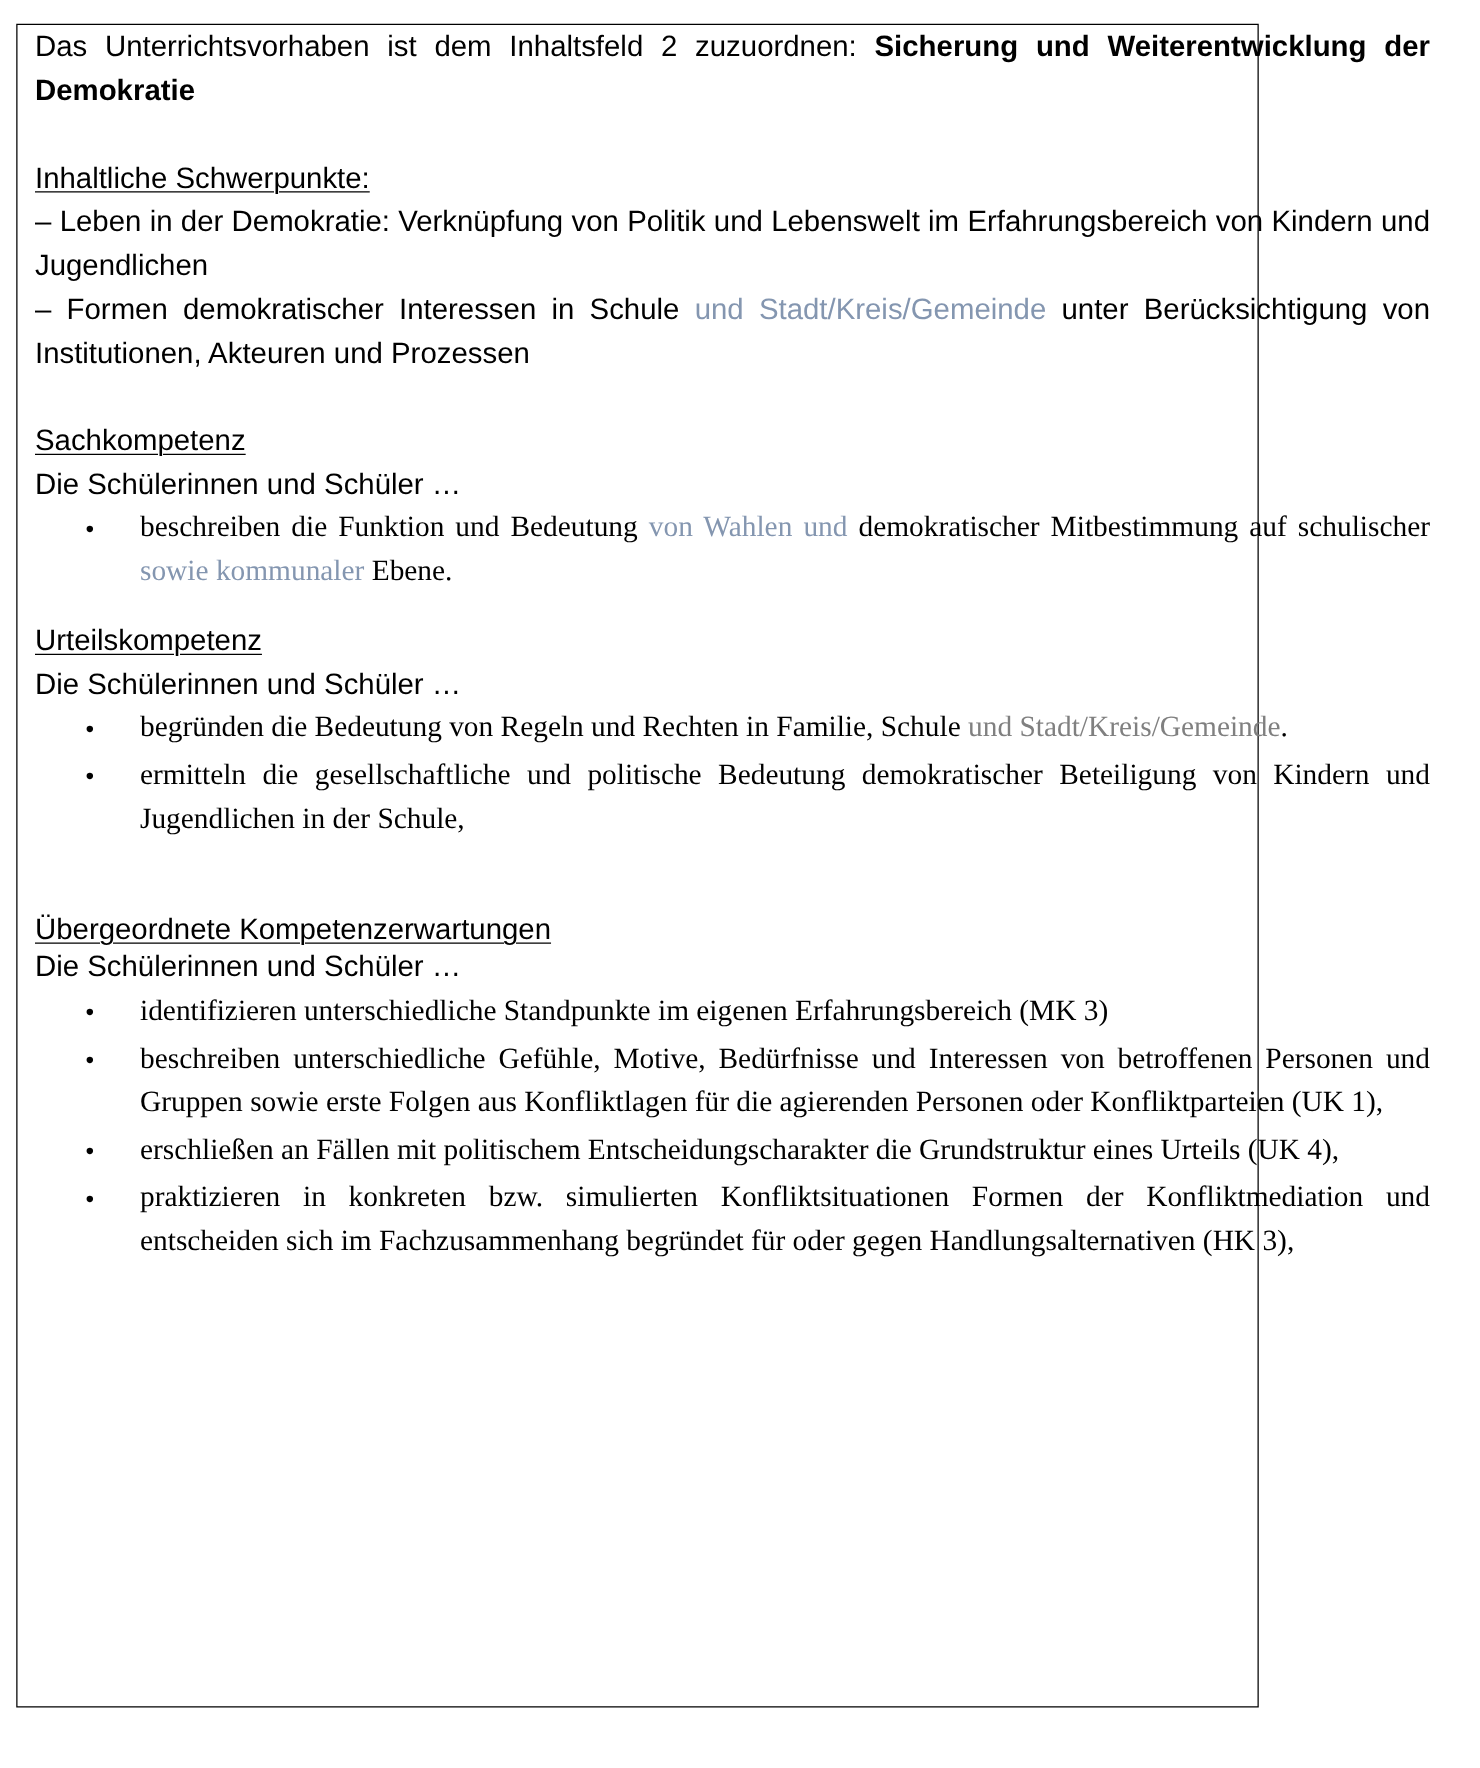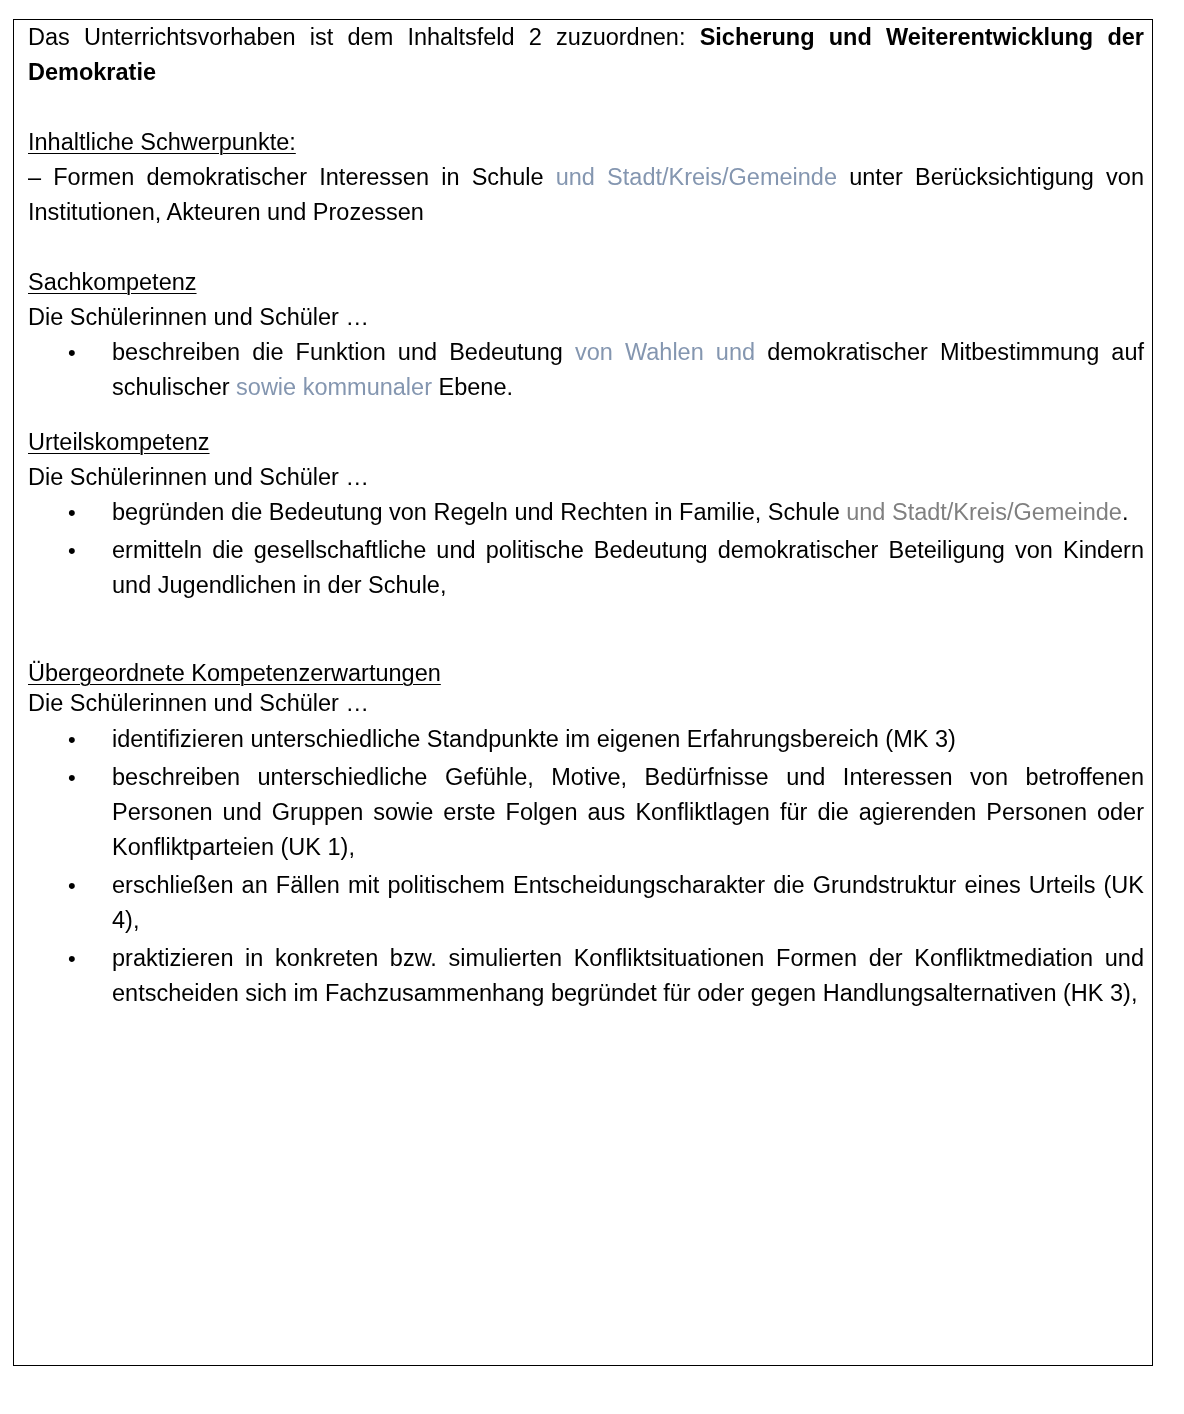--- a/index.html
+++ b/index.html
@@ -1,26 +1,26 @@
 <!DOCTYPE html>
 <html><head>
 <meta charset="utf-8">
 <style>
   html, body { margin: 0; padding: 0; background: #ffffff; }
   body { width: 1184px; height: 1414px; position: relative; overflow: hidden;
          font-family: "Liberation Sans", sans-serif; color: #000; }
-  .box { position: absolute; left: 13px; top: 19px; width: 1140px; height: 1347px;
+  .box { position: absolute; left: 13px; top: 19px; width: 994px; height: 1347px;
          border: 1px solid #000; box-sizing: border-box; }
   .content { position: absolute; left: 14px; top: 0; width: 1116px; font-size: 23.5px; line-height: 35px; }
   p { margin: 0; text-align: justify; }
   .u { text-decoration: underline; text-underline-offset: 3px; text-decoration-thickness: 1px; }
   .b { font-weight: bold; }
   .blue { color: #8496b0; }
   .gray { color: #808080; }
-  ul { list-style: none; margin: 0; padding: 0; }
+  ul { list-style: none; margin: 0; padding: 0; font-family: Liberation Serif, serif; }
   li { position: relative; padding-left: 84px; text-align: justify; margin-bottom: 3px; }
   li::before { content: "\2022"; position: absolute; left: 40px; top: 0; font-size: 22px; }
   .gap-lg { height: 35px; }
   .gap-sm { height: 17px; }
   .gap-xl { height: 52px; }
   .seg { white-space: pre-wrap; }
 </style>
 </head>
 <body>
 
@@ -28,20 +28,21 @@
   <div class="content">
 
     <p>
       <span>Das Unterrichtsvorhaben ist dem Inhaltsfeld 2 zuzuordnen: </span><span class="b">Sicherung und Weiterentwicklung der Demokratie</span>
     </p>
 
     <div class="gap-lg"></div>
 
     <p class="u">Inhaltliche Schwerpunkte:</p>
     <div>
+        <p><span class="seg">– Leben in der Demokratie: Verknüpfung von Politik und Lebenswelt im Erfahrungsbereich von Kindern und Jugendlichen</span></p>
         <p><span class="seg">– Formen demokratischer Interessen in Schule </span><span class="seg blue">und Stadt/Kreis/Gemeinde</span><span class="seg"> unter Berücksichtigung von Institutionen, Akteuren und Prozessen</span></p>
       </div>
 
     <div class="gap-lg"></div>
 
     <p class="u">Sachkompetenz</p>
     <p>Die Schülerinnen und Schüler …</p>
     <ul>
         <li><span class="seg">beschreiben die Funktion und Bedeutung </span><span class="seg blue">von Wahlen und</span><span class="seg"> demokratischer Mitbestimmung auf schulischer </span><span class="seg blue">sowie kommunaler</span><span class="seg"> Ebene.</span></li>
       </ul>

